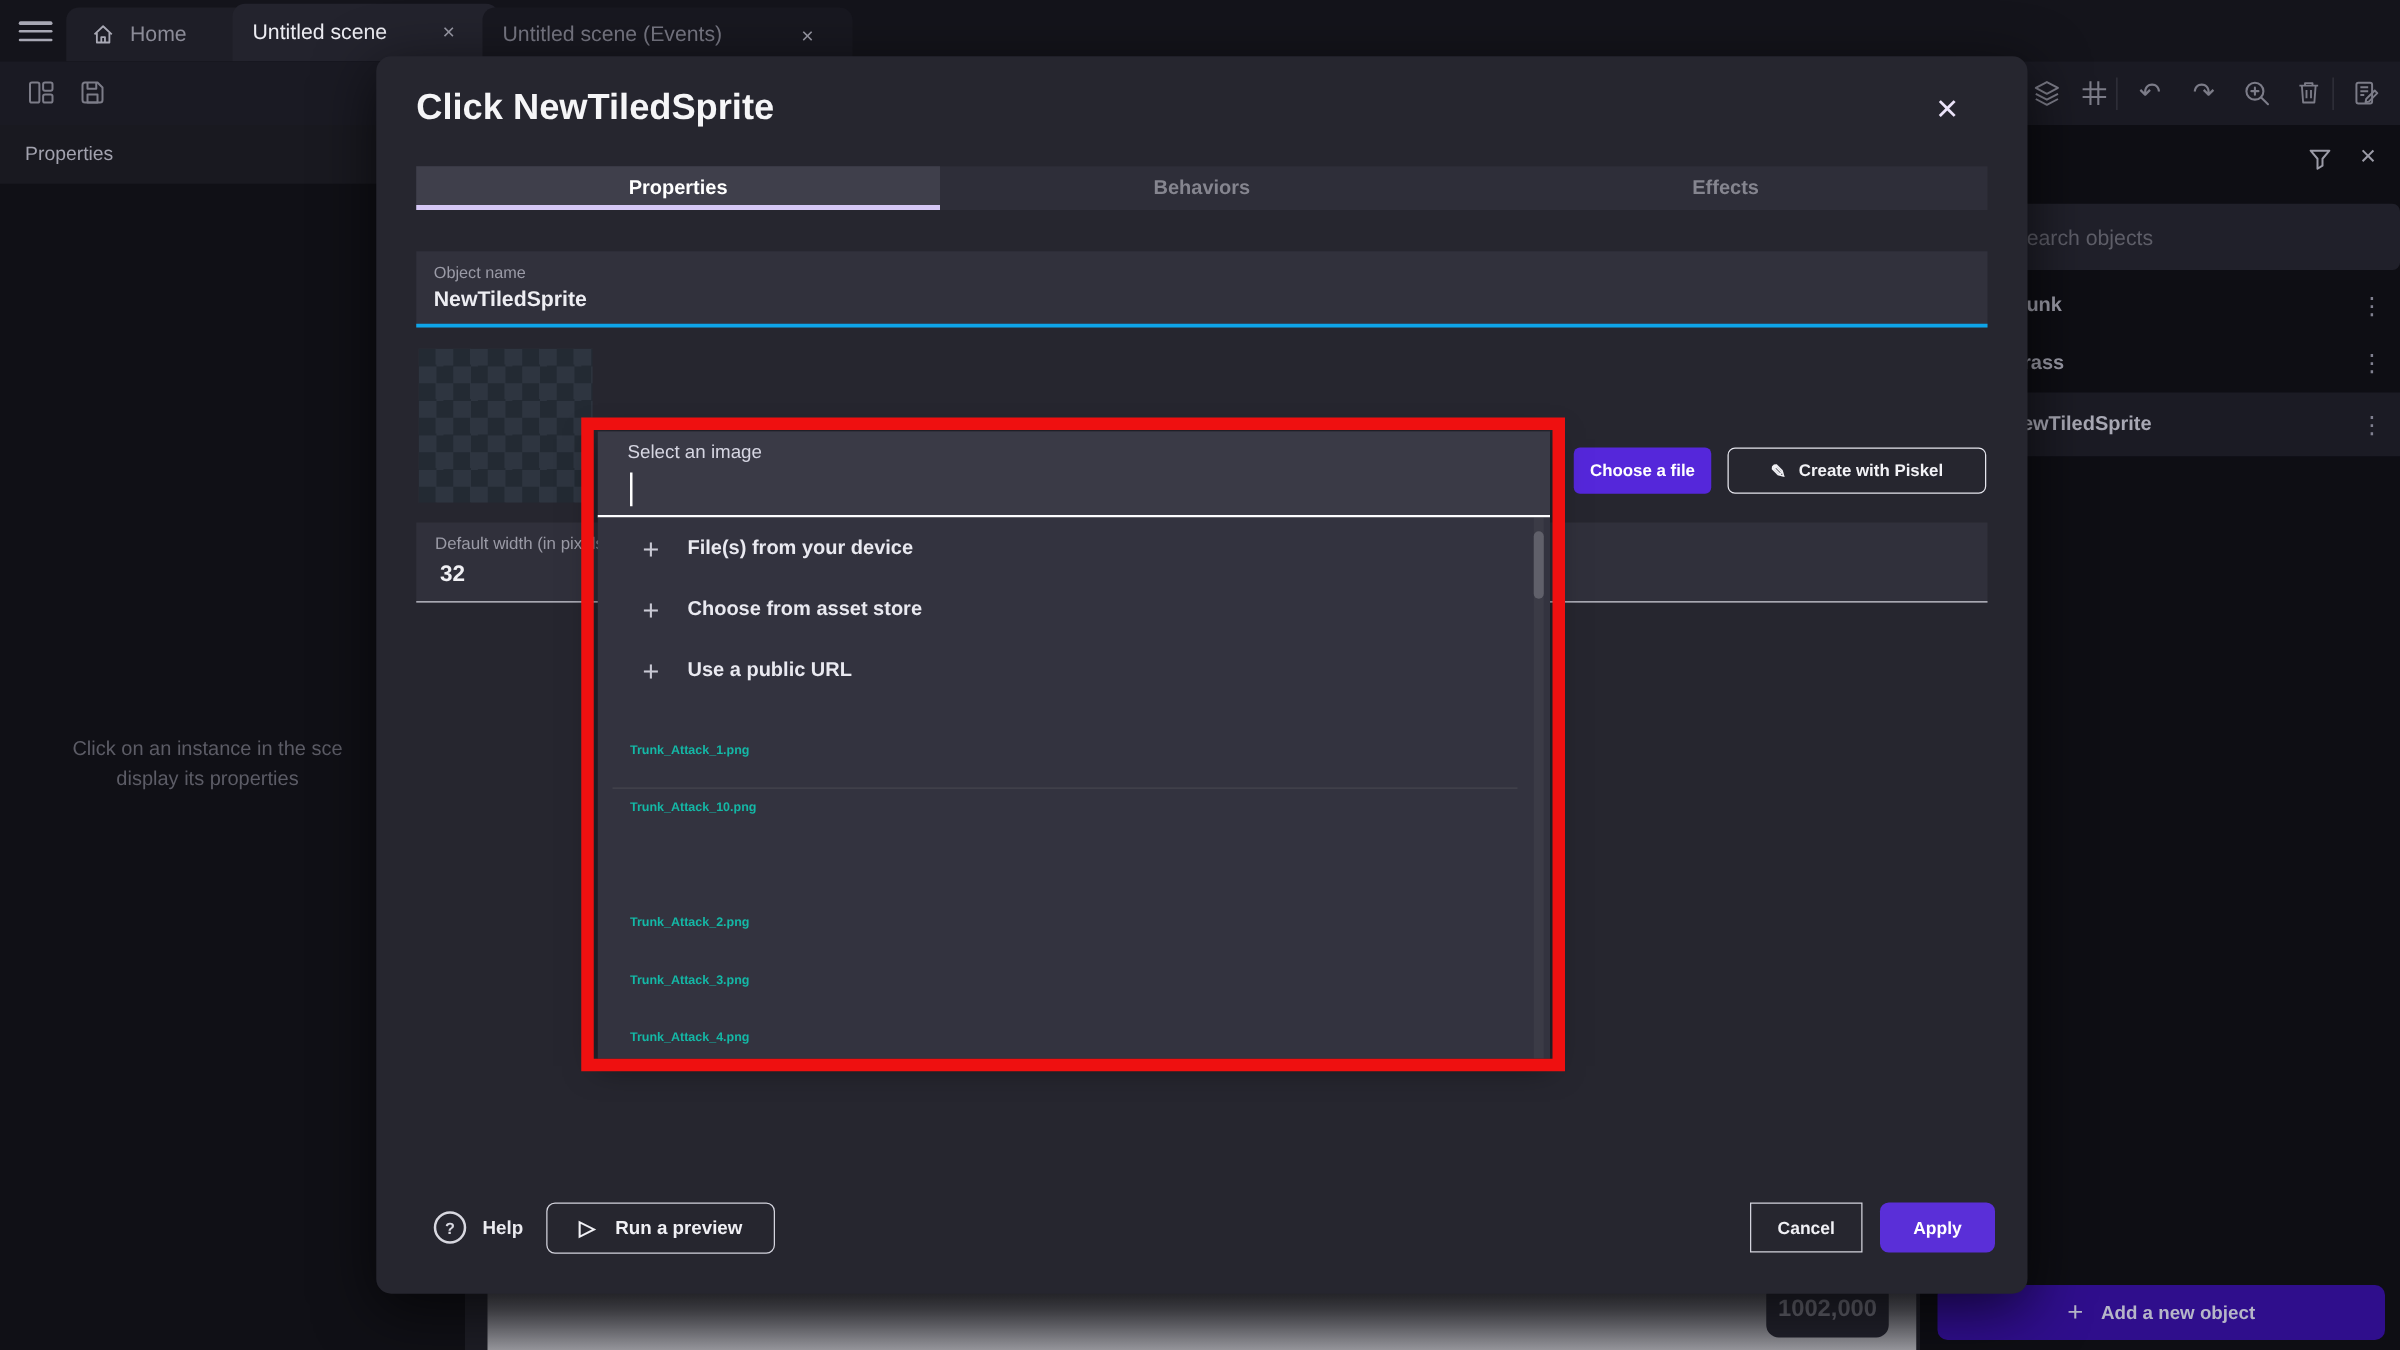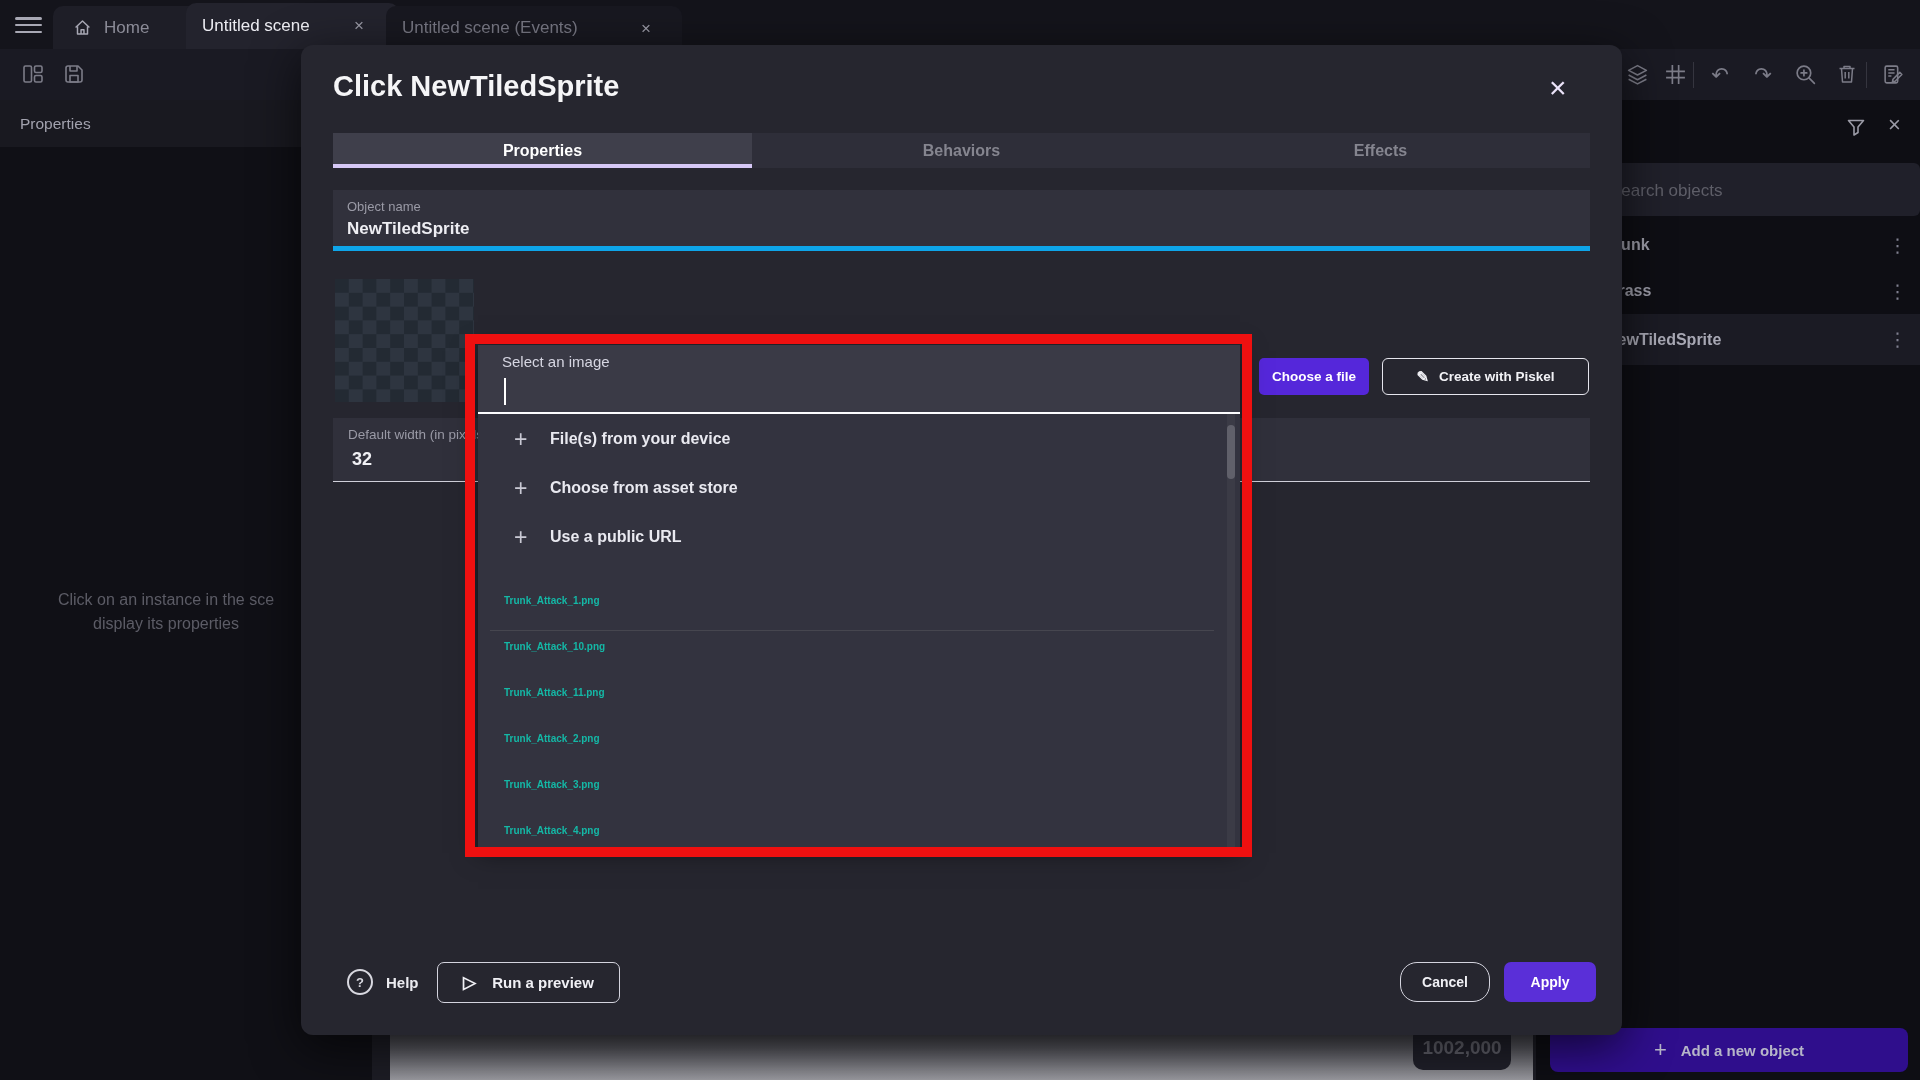--- a/index.html
+++ b/index.html
@@ -59,22 +59,22 @@
   
   #dialog{left:301px;top:45px;width:1321px;height:990px;background:#26262f;border-radius:12px;
           box-shadow:0 12px 48px rgba(0,0,0,.65);z-index:10;}
   #dlg-title{position:absolute;left:32px;top:25px;font-size:29px;font-weight:bold;color:#f5f5f7;}
   #dlg-close{position:absolute;left:1248px;top:26px;font-size:30px;color:#ece4fa;cursor:pointer;line-height:34px;}
   #dlg-tabs{position:absolute;left:32px;top:88px;width:1257px;height:35px;display:flex;background:#2e2e39;}
   .dtab{flex:1;display:flex;align-items:center;justify-content:center;font-size:16px;font-weight:bold;
         color:#85858f;cursor:pointer;position:relative;}
   .dtab.sel{background:#3f3f4b;color:#ffffff;}
   .dtab.sel::after{content:"";position:absolute;left:0;bottom:0;width:100%;height:4px;background:#d6c8f6;}
-  #objname{position:absolute;left:32px;top:145px;width:1257px;height:61px;background:#31313c;
-           border-bottom:5px solid #0ea5e9;box-sizing:border-box;cursor:text;text-decoration:underline;}
+  #objname{position:absolute;left:32px;top:156px;width:1257px;height:61px;background:#31313c;
+           border-bottom:3px solid #0ea5e9;box-sizing:border-box;cursor:text;text-decoration:underline;}
   #objname .flabel{position:absolute;left:14px;top:9px;font-size:13px;color:#9a9aa6;}
   #objname .fval{position:absolute;left:14px;top:29px;font-size:17px;font-weight:600;color:#ededf2;}
   #checker{position:absolute;left:34px;top:234px;width:139px;height:123px;
            background:repeating-conic-gradient(#2e3540 0% 25%, #232a33 0% 50%);
            background-size:27.6px 27.6px;}
   #fieldsrow{position:absolute;left:32px;top:373px;width:1257px;height:64px;background:#30303b;
              border-bottom:1px solid #d0d0da;box-sizing:border-box;}
   #fieldsrow .flabel{position:absolute;left:15px;top:9px;font-size:13.5px;color:#9a9aa6;white-space:nowrap;}
   #fieldsrow .fval{position:absolute;left:19px;top:31px;font-size:18px;font-weight:600;color:#f0f0f4;}
   .btn{display:flex;align-items:center;justify-content:center;border-radius:5px;box-sizing:border-box;
@@ -85,21 +85,21 @@
           font-size:13.5px;color:#f2f2f6;border-radius:6px;}
   #piskel .pencil{font-size:15px;}
   #help{position:absolute;left:46px;top:924px;display:flex;align-items:center;gap:13px;cursor:pointer;}
   #help .qcirc{width:22px;height:22px;border:2px solid #d8d8e0;border-radius:50%;display:flex;
                align-items:center;justify-content:center;font-size:13px;font-weight:bold;color:#d8d8e0;}
   #help .hlbl{font-size:15px;font-weight:bold;color:#ebebf0;}
   #run-preview{position:absolute;left:136px;top:917px;width:183px;height:41px;border:1.5px solid #d4d4de;
                border-radius:7px;font-size:15px;color:#f0f0f5;gap:16px;}
   #run-preview .play{font-size:17px;}
   #cancel{position:absolute;left:1099px;top:917px;width:90px;height:40px;border:1.5px solid #d4d4de;
-          border-radius:17px;font-size:14px;color:#f0f0f5;}
+          border-radius:0;font-size:14px;color:#f0f0f5;}
   #apply{position:absolute;left:1203px;top:917px;width:92px;height:40px;background:#5a2fd8;
          border-radius:7px;font-size:14px;color:#fff;}
   
   #dropdown{left:478px;top:345px;width:762px;height:502px;z-index:25;overflow:hidden;
             box-shadow:0 6px 24px rgba(0,0,0,.5);}
   #dd-field{position:absolute;left:0;top:0;width:762px;height:69px;background:#3a3a46;
             border-bottom:2px solid #fdfdff;box-sizing:border-box;cursor:text;}
   #dd-field .flabel{position:absolute;left:24px;top:8px;font-size:15px;color:#d6d6e2;}
   #dd-caret{position:absolute;left:26px;top:33px;width:1.8px;height:27px;background:#ffffff;}
   #dd-list{position:absolute;left:0;top:69px;width:762px;height:433px;background:#33333f;}
@@ -328,23 +328,20 @@
       </div>
 
       <div id="dd-div"></div>
 
       <div class="ddfile" style="top:156px;">
         <span class="flbl">Trunk_Attack_1.png</span>
       </div>
       <div class="ddfile" style="top:202px;">
         <span class="flbl">Trunk_Attack_10.png</span>
       </div>
-      <div class="ddfile" style="top:248px;">
-        <span class="flbl">Trunk_Attack_11.png</span>
-      </div>
       <div class="ddfile" style="top:294px;">
         <span class="flbl">Trunk_Attack_2.png</span>
       </div>
       <div class="ddfile" style="top:340px;">
         <span class="flbl">Trunk_Attack_3.png</span>
       </div>
       <div class="ddfile" style="top:386px;">
         <span class="flbl">Trunk_Attack_4.png</span>
       </div>
     </div>

